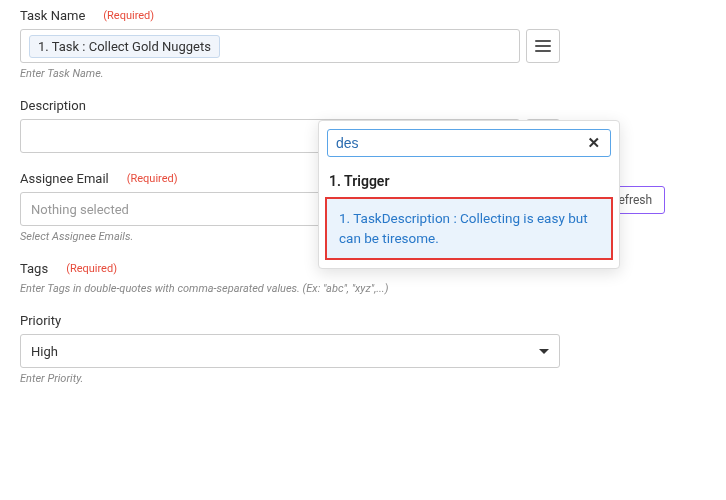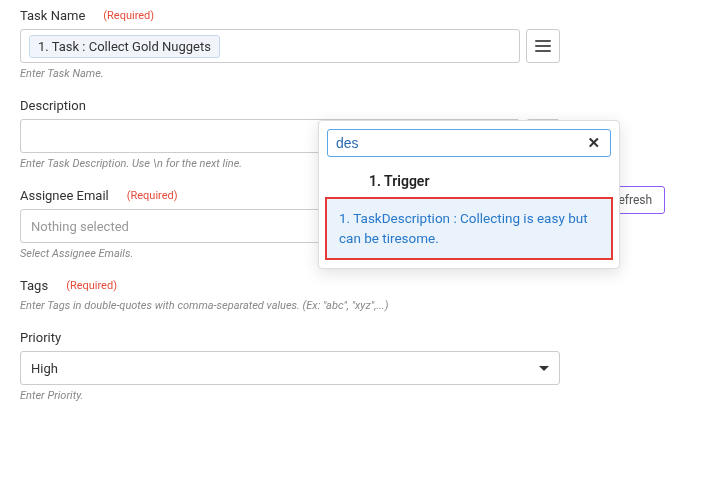--- a/index.html
+++ b/index.html
@@ -138,21 +138,20 @@
       color: #333;
       cursor: pointer;
       font-size: 15px;
       padding: 0 2px;
     }
     .popover-heading {
       font-weight: 600;
       font-size: 14px;
       color: #222;
       padding: 6px 2px 8px 2px;
-      margin-left: 40px;
     }
     .popover-item {
       border: 2.5px solid #e53935;
       background: #eaf3fc;
       color: #2878c9;
       font-size: 13.5px;
       padding: 10px 12px;
       line-height: 1.45;
       cursor: pointer;
       margin: 0 -2px;
@@ -190,21 +189,20 @@
       <div class="input-row">
         <div class="input-box empty">
           <span></span>
         </div>
         <div class="menu-btn">
           <svg class="hamburger-svg" viewBox="0 0 16 14">
               <path d="M1 2h14M1 7h14M1 12h14" stroke="#555" stroke-width="2" stroke-linecap="round"></path>
             </svg>
         </div>
       </div>
-      <div class="helper-text">Enter Task Description. Use \n for the next line.</div>
     </div>
 
     <div class="field-group">
       <div class="field-label">
         <span>Assignee Email</span>
         <span class="required-tag">(Required)</span>
       </div>
       <div class="input-row">
         <div class="select-box">
           <span style="color:#999">Nothing selected</span>

